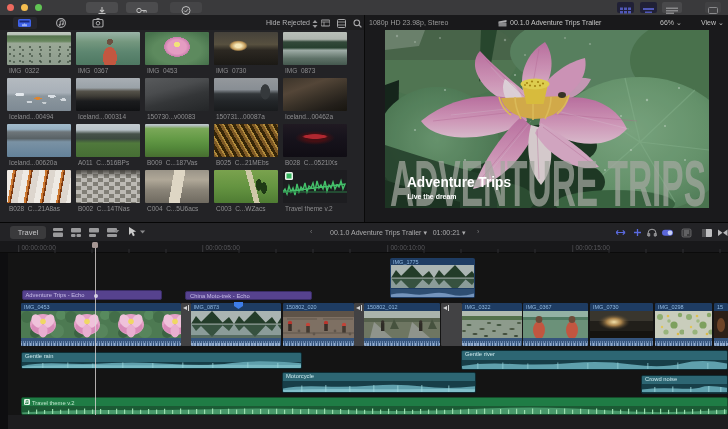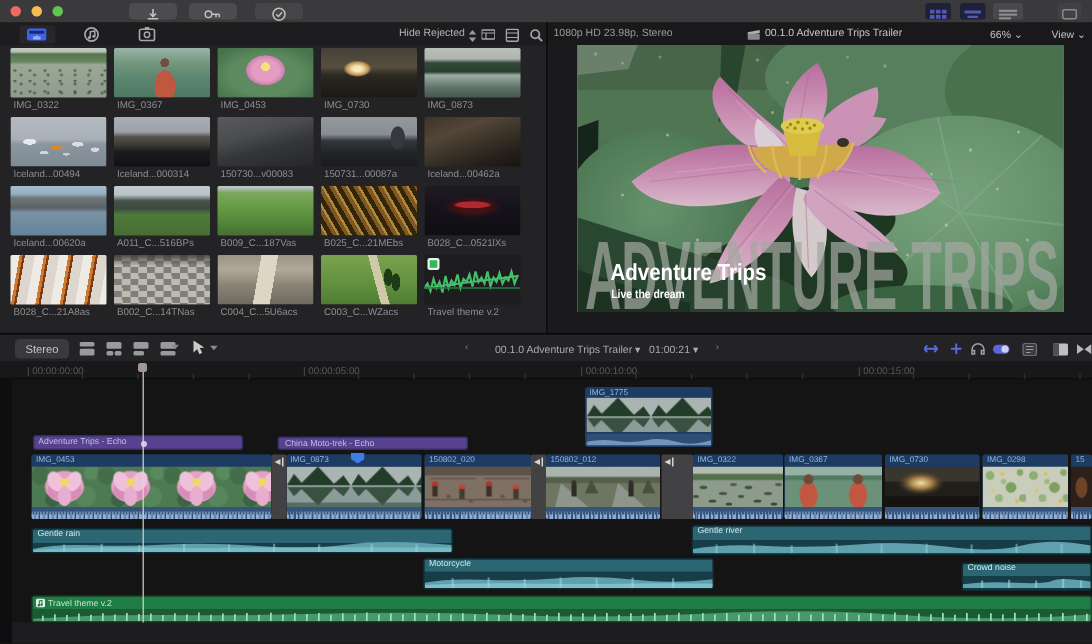--- a/index.html
+++ b/index.html
@@ -374,21 +374,21 @@
 
         <text x="5" y="176" font-family="Liberation Sans, sans-serif" font-size="65" font-weight="bold" fill="#a4a8a0" opacity=".72" textLength="316" lengthAdjust="spacingAndGlyphs">ADVENTURE TRIPS</text>
 
         <text x="22" y="156.5" font-family="Liberation Sans, sans-serif" font-size="15.5" font-weight="bold" fill="#ffffff" textLength="104" lengthAdjust="spacingAndGlyphs">Adventure Trips</text>
         <text x="22.5" y="168.5" font-family="Liberation Sans, sans-serif" font-size="8" font-weight="bold" fill="#ffffff" textLength="49" lengthAdjust="spacingAndGlyphs">Live the dream</text>
       </svg>
     </div>
   </div>
 
   <div id="tltoolbar" class="abs">
-    <div class="abs" style="left:10px; top:3px; width:36px; height:13px; border-radius:3px; background:#3a3a3c; color:#c6c6c8; font-size:7.5px; text-align:center; line-height:13px;">Stereo</div>
+    <div class="abs" style="left:10px; top:3px; width:36px; height:13px; border-radius:3px; background:#3a3a3c; color:#c6c6c8; font-size:7.5px; text-align:center; line-height:13px;">Travel</div>
     <svg class="abs" style="left:53px; top:5px;" width="90" height="10">
       <g fill="#9a9a9c">
         <rect x="0" y="0" width="10" height="3" rx="1"></rect>
           <rect x="0" y="4.5" width="10" height="4.5" rx="1"></rect>
         <rect x="18" y="0" width="10" height="4.5" rx="1"></rect>
           <rect x="18" y="6" width="4.5" height="3" rx="1"></rect>
           <rect x="23.5" y="6" width="4.5" height="3" rx="1"></rect>
         <rect x="36" y="0" width="10" height="4.5" rx="1"></rect>
           <rect x="36" y="6" width="7" height="3" rx="1"></rect>
         <rect x="54" y="0" width="10" height="4.5" rx="1"></rect>

